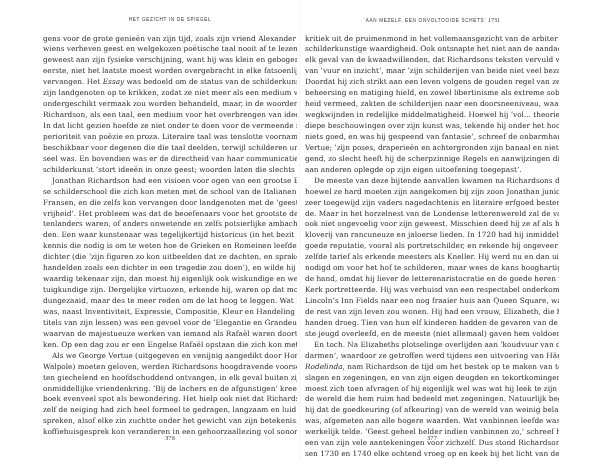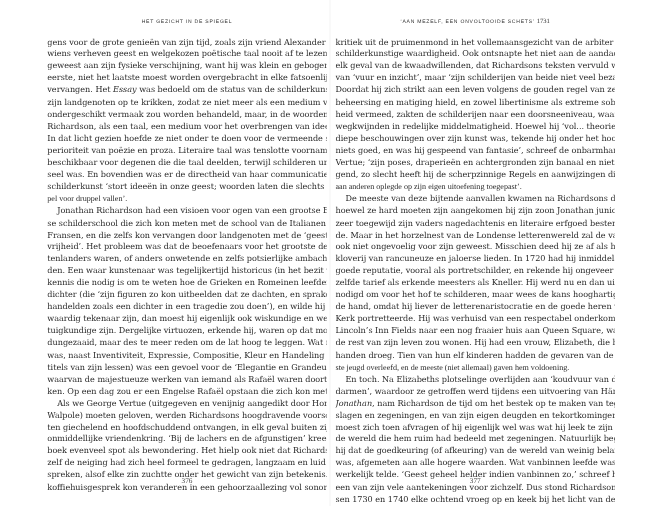--- a/index.html
+++ b/index.html
@@ -58,21 +58,20 @@
       height: 10.95px;
       line-height: 10.95px;
       font-size: 7.35px;
       white-space: nowrap;
       text-align: justify;
       text-align-last: justify;
       overflow: hidden;
     }
     .line.last {
       text-align-last: left;
-      font-family: Liberation Serif, serif;
     }
     .line.indent {
       padding-left: 9px;
     }
     .line em {
       font-style: italic;
     }
     .folio {
       position: absolute;
       top: 434px;
@@ -106,21 +105,20 @@
         <div class="line"><span>eerste, niet het laatste moest worden overgebracht in elke fatsoenlijke ge-</span></div>
         <div class="line"><span>vervangen. Het </span><em>Essay</em><span> was bedoeld om de status van de schilderkunst onder</span></div>
         <div class="line"><span>zijn landgenoten op te krikken, zodat ze niet meer als een medium voor</span></div>
         <div class="line"><span>ondergeschikt vermaak zou worden behandeld, maar, in de woorden van</span></div>
         <div class="line"><span>Richardson, als een taal, een medium voor het overbrengen van ideeën.</span></div>
         <div class="line"><span>In dat licht gezien hoefde ze niet onder te doen voor de vermeende su-</span></div>
         <div class="line"><span>perioriteit van poëzie en proza. Literaire taal was tenslotte voornamelijk</span></div>
         <div class="line"><span>beschikbaar voor degenen die die taal deelden, terwijl schilderen univer-</span></div>
         <div class="line"><span>seel was. En bovendien was er de directheid van haar communicatie. De</span></div>
         <div class="line"><span>schilderkunst ‘stort ideeën in onze geest; woorden laten die slechts drup-</span></div>
-        <div class="line last"><span>pel voor druppel vallen’.</span></div>
         <div class="line indent"><span>Jonathan Richardson had een visioen voor ogen van een grootse Engel-</span></div>
         <div class="line"><span>se schilderschool die zich kon meten met de school van de Italianen en de</span></div>
         <div class="line"><span>Fransen, en die zelfs kon vervangen door landgenoten met de ‘geest van</span></div>
         <div class="line"><span>vrijheid’. Het probleem was dat de beoefenaars voor het grootste deel bui-</span></div>
         <div class="line"><span>tenlanders waren, of anders onwetende en zelfs potsierlijke ambachtslie-</span></div>
         <div class="line"><span>den. Een waar kunstenaar was tegelijkertijd historicus (in het bezit van de</span></div>
         <div class="line"><span>kennis die nodig is om te weten hoe de Grieken en Romeinen leefden) en</span></div>
         <div class="line"><span>dichter (die ‘zijn figuren zo kon uitbeelden dat ze dachten, en spraken en</span></div>
         <div class="line"><span>handelden zoals een dichter in een tragedie zou doen’), en wilde hij een</span></div>
         <div class="line"><span>waardig tekenaar zijn, dan moest hij eigenlijk ook wiskundige en werk-</span></div>
@@ -173,21 +171,21 @@
         <div class="line"><span>zelfde tarief als erkende meesters als Kneller. Hij werd nu en dan uitge-</span></div>
         <div class="line"><span>nodigd om voor het hof te schilderen, maar wees de kans hooghartig van</span></div>
         <div class="line"><span>de hand, omdat hij liever de letterenaristocratie en de goede heren van de</span></div>
         <div class="line"><span>Kerk portretteerde. Hij was verhuisd van een respectabel onderkomen in</span></div>
         <div class="line"><span>Lincoln’s Inn Fields naar een nog fraaier huis aan Queen Square, waar hij</span></div>
         <div class="line"><span>de rest van zijn leven zou wonen. Hij had een vrouw, Elizabeth, die hij op</span></div>
         <div class="line"><span>handen droeg. Tien van hun elf kinderen hadden de gevaren van de eer-</span></div>
         <div class="line last"><span>ste jeugd overleefd, en de meeste (niet allemaal) gaven hem voldoening.</span></div>
         <div class="line indent"><span>En toch. Na Elizabeths plotselinge overlijden aan ‘koudvuur van de</span></div>
         <div class="line"><span>darmen’, waardoor ze getroffen werd tijdens een uitvoering van Händels</span></div>
-        <div class="line"><em>Jonathan</em><span>, nam Richardson de tijd om het bestek op te maken van tegen-</span></div>
+        <div class="line"><em>Rodelinda</em><span>, nam Richardson de tijd om het bestek op te maken van tegen-</span></div>
         <div class="line"><span>slagen en zegeningen, en van zijn eigen deugden en tekortkomingen, en</span></div>
         <div class="line"><span>moest zich toen afvragen of hij eigenlijk wel was wat hij leek te zijn voor</span></div>
         <div class="line"><span>de wereld die hem ruim had bedeeld met zegeningen. Natuurlijk begreep</span></div>
         <div class="line"><span>hij dat de goedkeuring (of afkeuring) van de wereld van weinig belang</span></div>
         <div class="line"><span>was, afgemeten aan alle hogere waarden. Wat vanbinnen leefde was wat</span></div>
         <div class="line"><span>werkelijk telde. ‘Geest geheel helder indien vanbinnen zo,’ schreef hij in</span></div>
         <div class="line"><span>een van zijn vele aantekeningen voor zichzelf. Dus stond Richardson tus-</span></div>
         <div class="line"><span>sen 1730 en 1740 elke ochtend vroeg op en keek bij het licht van de naken-</span></div>
       </div>
     <div class="folio">377</div>

